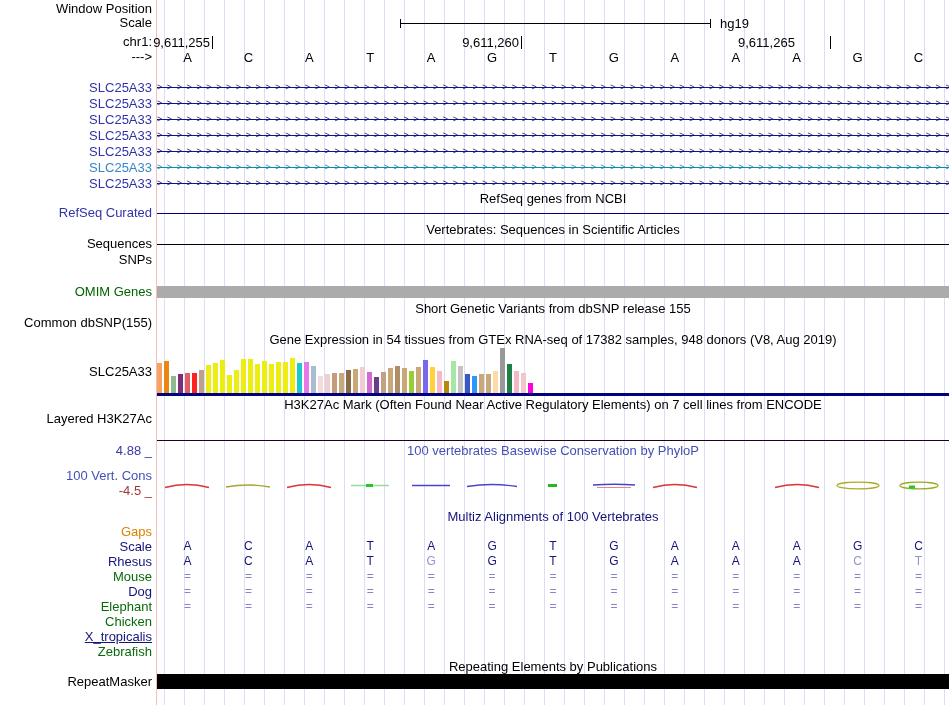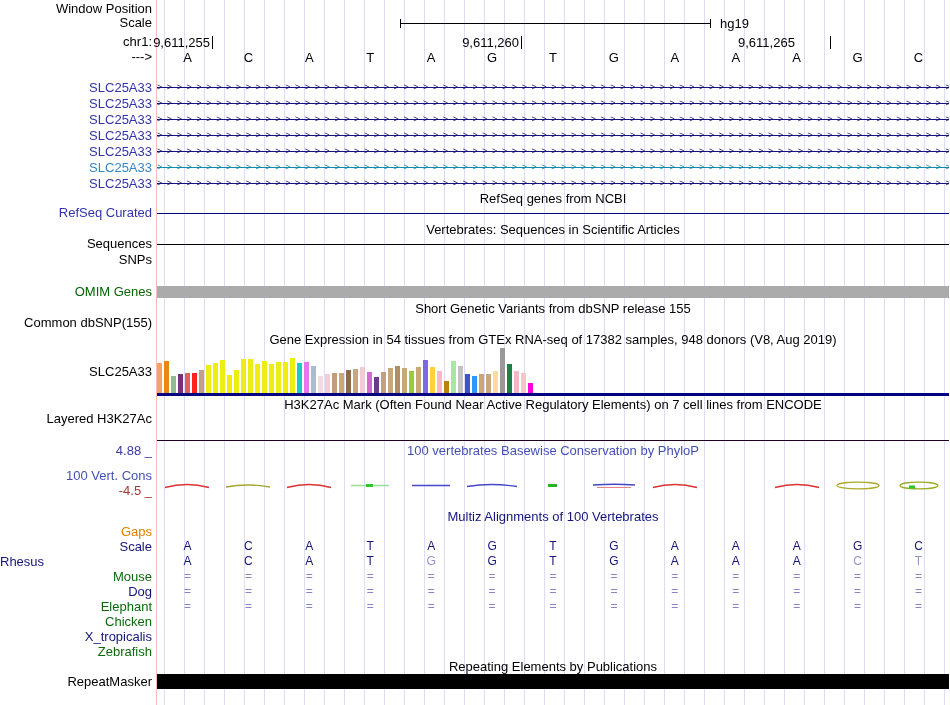--- a/index.html
+++ b/index.html
@@ -220,21 +220,21 @@
     <div style="position: absolute; left: 339.769px; top: 539px; width: 60.9231px; text-align: center; color: rgb(20, 20, 122); font-size: 12px;">T</div>
     <div style="position: absolute; left: 400.692px; top: 539px; width: 60.9231px; text-align: center; color: rgb(20, 20, 122); font-size: 12px;">A</div>
     <div style="position: absolute; left: 461.615px; top: 539px; width: 60.9231px; text-align: center; color: rgb(20, 20, 122); font-size: 12px;">G</div>
     <div style="position: absolute; left: 522.538px; top: 539px; width: 60.9231px; text-align: center; color: rgb(20, 20, 122); font-size: 12px;">T</div>
     <div style="position: absolute; left: 583.462px; top: 539px; width: 60.9231px; text-align: center; color: rgb(20, 20, 122); font-size: 12px;">G</div>
     <div style="position: absolute; left: 644.385px; top: 539px; width: 60.9231px; text-align: center; color: rgb(20, 20, 122); font-size: 12px;">A</div>
     <div style="position: absolute; left: 705.308px; top: 539px; width: 60.9231px; text-align: center; color: rgb(20, 20, 122); font-size: 12px;">A</div>
     <div style="position: absolute; left: 766.231px; top: 539px; width: 60.9231px; text-align: center; color: rgb(20, 20, 122); font-size: 12px;">A</div>
     <div style="position: absolute; left: 827.154px; top: 539px; width: 60.9231px; text-align: center; color: rgb(20, 20, 122); font-size: 12px;">G</div>
     <div style="position: absolute; left: 888.077px; top: 539px; width: 60.9231px; text-align: center; color: rgb(20, 20, 122); font-size: 12px;">C</div>
-    <div style="position: absolute; left: 0px; top: 554px; width: 152px; color: rgb(20, 20, 122); white-space: nowrap;">Rhesus</div>
+    <div style="position: absolute; left: 0px; top: 554px; width: 152px; text-align: right; color: rgb(20, 20, 122); white-space: nowrap;">Rhesus</div>
     <div style="position: absolute; left: 157px; top: 554px; width: 60.9231px; text-align: center; color: rgb(20, 20, 122); font-size: 12px;">A</div>
     <div style="position: absolute; left: 217.923px; top: 554px; width: 60.9231px; text-align: center; color: rgb(20, 20, 122); font-size: 12px;">C</div>
     <div style="position: absolute; left: 278.846px; top: 554px; width: 60.9231px; text-align: center; color: rgb(20, 20, 122); font-size: 12px;">A</div>
     <div style="position: absolute; left: 339.769px; top: 554px; width: 60.9231px; text-align: center; color: rgb(20, 20, 122); font-size: 12px;">T</div>
     <div style="position: absolute; left: 400.692px; top: 554px; width: 60.9231px; text-align: center; color: rgb(148, 148, 206); font-size: 12px;">G</div>
     <div style="position: absolute; left: 461.615px; top: 554px; width: 60.9231px; text-align: center; color: rgb(20, 20, 122); font-size: 12px;">G</div>
     <div style="position: absolute; left: 522.538px; top: 554px; width: 60.9231px; text-align: center; color: rgb(20, 20, 122); font-size: 12px;">T</div>
     <div style="position: absolute; left: 583.462px; top: 554px; width: 60.9231px; text-align: center; color: rgb(20, 20, 122); font-size: 12px;">G</div>
     <div style="position: absolute; left: 644.385px; top: 554px; width: 60.9231px; text-align: center; color: rgb(20, 20, 122); font-size: 12px;">A</div>
     <div style="position: absolute; left: 705.308px; top: 554px; width: 60.9231px; text-align: center; color: rgb(20, 20, 122); font-size: 12px;">A</div>
@@ -277,15 +277,15 @@
     <div style="position: absolute; left: 400.692px; top: 599px; width: 60.9231px; text-align: center; color: rgb(133, 133, 200); font-size: 12px;">=</div>
     <div style="position: absolute; left: 461.615px; top: 599px; width: 60.9231px; text-align: center; color: rgb(133, 133, 200); font-size: 12px;">=</div>
     <div style="position: absolute; left: 522.538px; top: 599px; width: 60.9231px; text-align: center; color: rgb(133, 133, 200); font-size: 12px;">=</div>
     <div style="position: absolute; left: 583.462px; top: 599px; width: 60.9231px; text-align: center; color: rgb(133, 133, 200); font-size: 12px;">=</div>
     <div style="position: absolute; left: 644.385px; top: 599px; width: 60.9231px; text-align: center; color: rgb(133, 133, 200); font-size: 12px;">=</div>
     <div style="position: absolute; left: 705.308px; top: 599px; width: 60.9231px; text-align: center; color: rgb(133, 133, 200); font-size: 12px;">=</div>
     <div style="position: absolute; left: 766.231px; top: 599px; width: 60.9231px; text-align: center; color: rgb(133, 133, 200); font-size: 12px;">=</div>
     <div style="position: absolute; left: 827.154px; top: 599px; width: 60.9231px; text-align: center; color: rgb(133, 133, 200); font-size: 12px;">=</div>
     <div style="position: absolute; left: 888.077px; top: 599px; width: 60.9231px; text-align: center; color: rgb(133, 133, 200); font-size: 12px;">=</div>
     <div style="position: absolute; left: 0px; top: 614px; width: 152px; text-align: right; color: rgb(10, 106, 10); white-space: nowrap;">Chicken</div>
-    <div style="position: absolute; left: 0px; top: 629px; width: 152px; text-align: right; color: rgb(20, 20, 122); white-space: nowrap;">X_tropicalis</div>
+    <div style="position: absolute; left: 0px; top: 629px; width: 152px; text-align: right; color: rgb(20, 20, 122); white-space: nowrap; text-decoration: underline;">X_tropicalis</div>
     <div style="position: absolute; left: 0px; top: 644px; width: 152px; text-align: right; color: rgb(10, 106, 10); white-space: nowrap;">Zebrafish</div>
   </div>
 
 </body></html>

